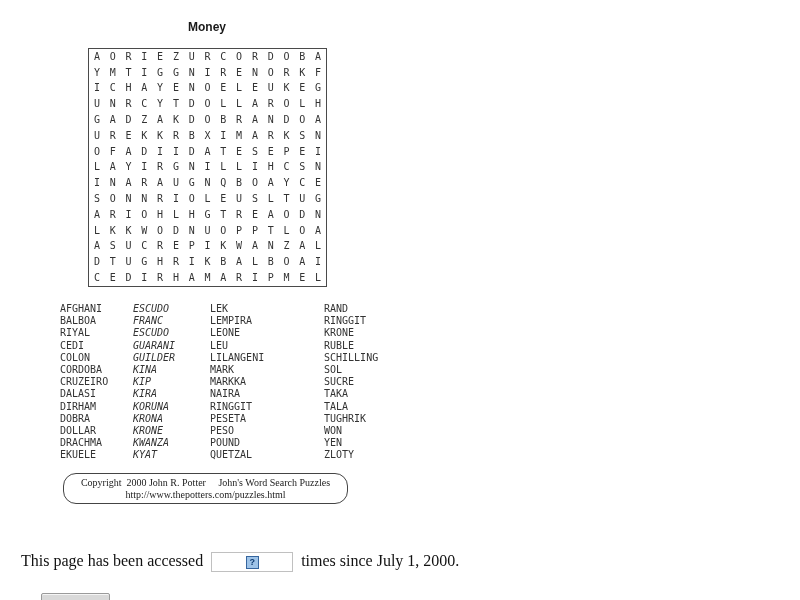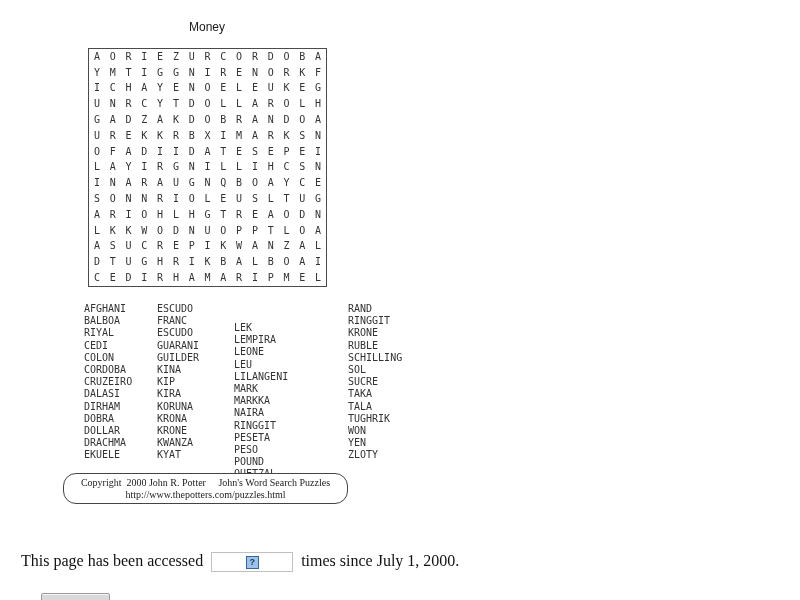--- a/index.html
+++ b/index.html
@@ -4,44 +4,44 @@
 <style>
   html,body{margin:0;padding:0;}
   body{
     width:800px;height:600px;position:relative;overflow:hidden;
     background:#ffffff;
     font-family:"Liberation Sans",sans-serif;
   }
   
   .puzzle-title{
     position:absolute;left:88px;top:20px;width:238px;
-    text-align:center;font-weight:normal;font-size:12px;color:#1a1a1a;
+    text-align:center;font-weight:bold;font-size:12px;color:#1a1a1a;
     font-family:"Liberation Sans",sans-serif;
   }
   
   .ws-grid{
     position:absolute;left:88px;top:48px;width:237px;height:237px;
     border:1px solid #4a4a4a;background:#ffffff;
     display:grid;
     grid-template-columns:repeat(15,1fr);
     grid-template-rows:repeat(15,1fr);
   }
   .ws-cell{
     display:flex;align-items:center;justify-content:center;
     font-family:"DejaVu Sans Mono",monospace;
     font-size:10px;color:#333333;line-height:1;
   }
   
   .word-list{
-    position:absolute;left:84px;top:303px;display:flex;
+    position:absolute;left:60px;top:303px;display:flex;
   }
   .word-col{display:flex;flex-direction:column;}
   .word-col-1{width:73px;}
-  .word-col-2{width:77px;}
-  .word-col-3{width:74px;margin-top:19px;}
+  .word-col-2{width:77px;font-style:italic;}
+  .word-col-3{width:74px;}
   .word-col-4{width:70px;margin-left:40px;}
   .word-item{
     font-family:"DejaVu Sans Mono",monospace;
     font-size:10px;color:#333333;line-height:12.2px;
     white-space:nowrap;
   }
   
   .copyright-box{
     position:absolute;left:63px;top:473px;width:283px;height:29px;
     border:1px solid #444444;border-radius:13px;

